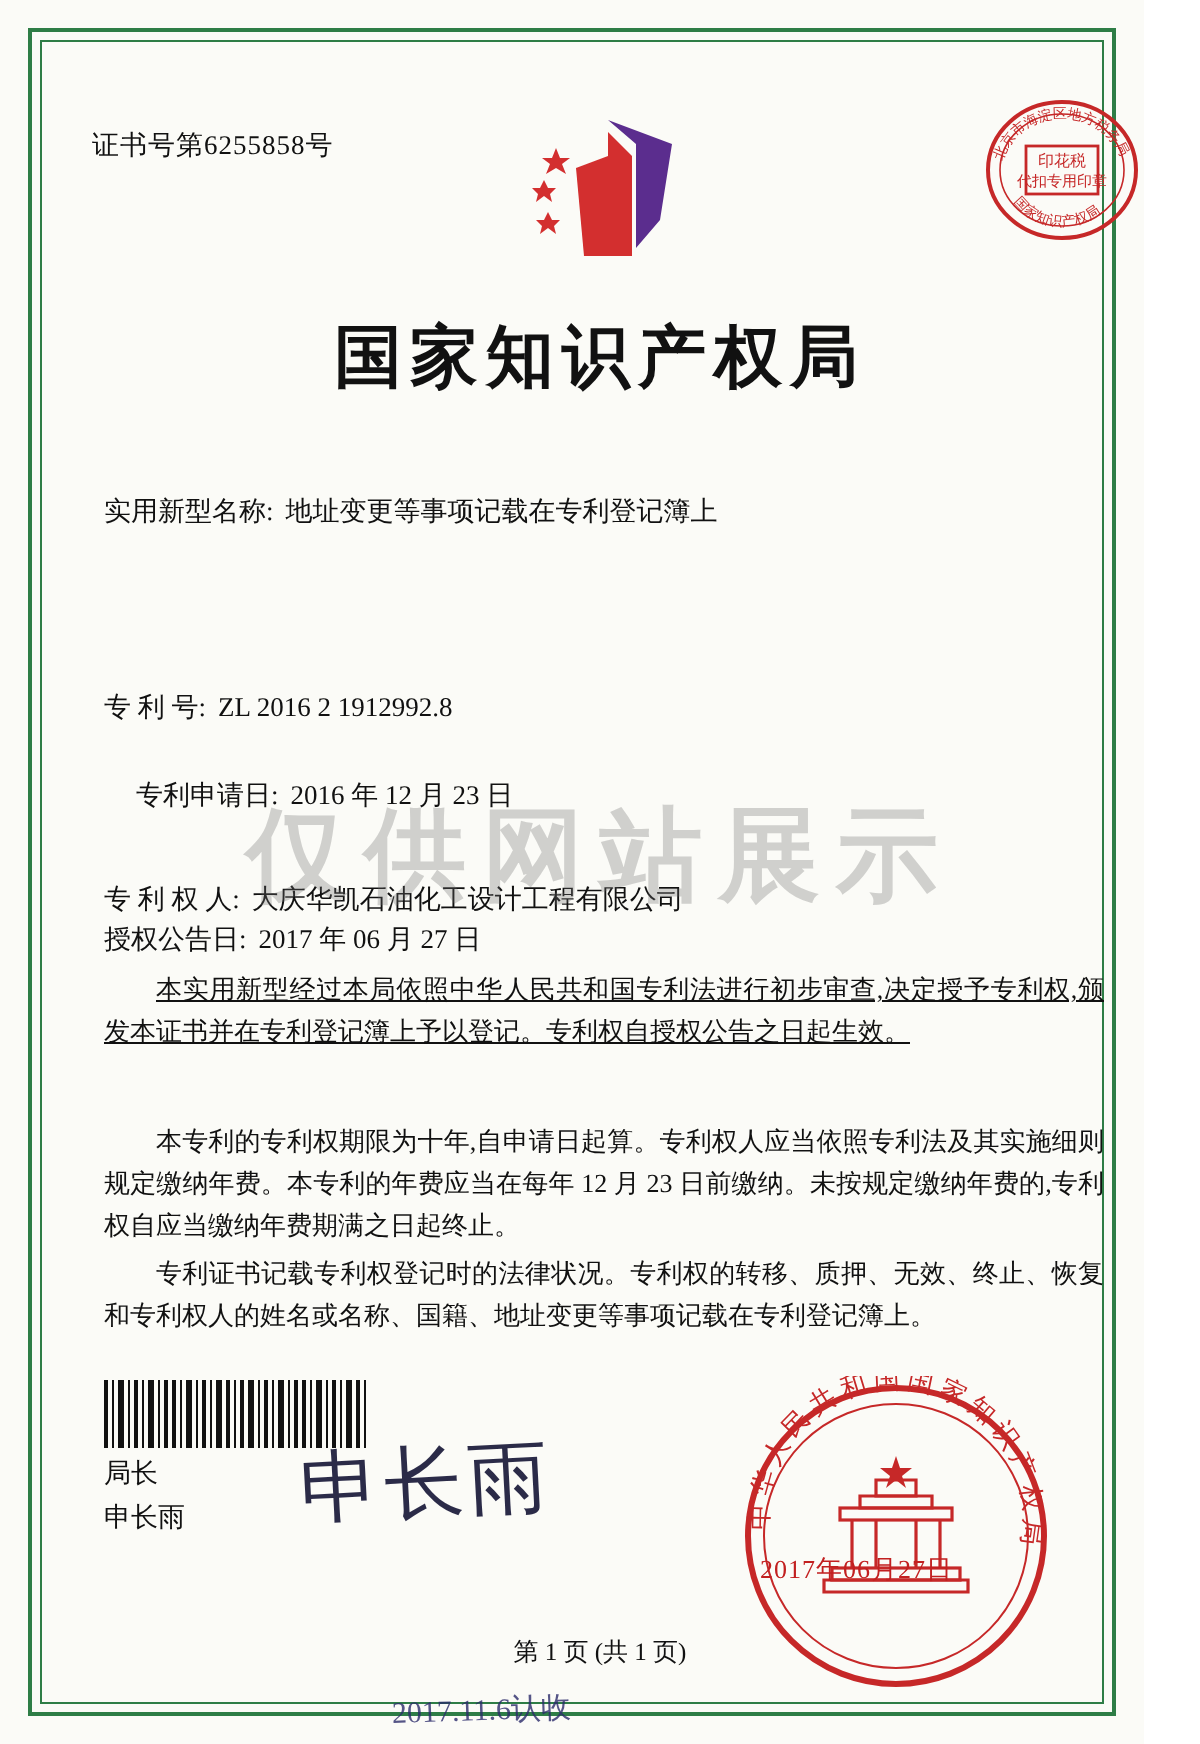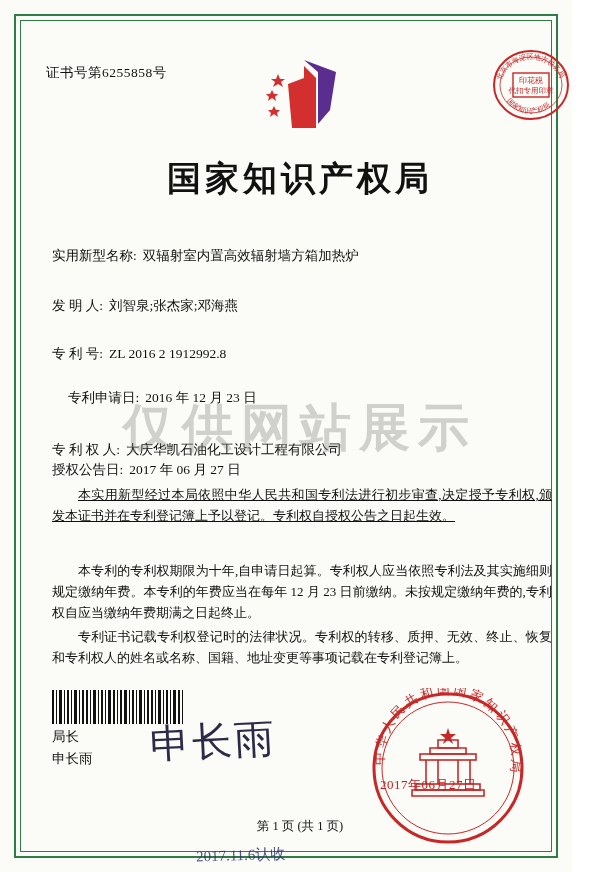--- a/index.html
+++ b/index.html
@@ -261,26 +261,23 @@
         <path id="arcBot" d="M14,44 A29,27 0 0,0 72,44" fill="none"></path>
         <text font-size="7" fill="#c62828" font-family="'Liberation Serif',serif">
           <textPath href="#arcBot" startOffset="18%">国家知识产权局</textPath>
         </text>
       </svg>
     </div>
 
     <div class="doc-title">国家知识产权局</div>
 
     <div class="field f1">
-      <span class="lbl">实用新型名称:</span><span class="sep"></span><span class="val">双辐射室内置高效辐射墙方箱加热炉</span>
-    </div>
-
-    <div class="field f2">
-      <span class="lbl">发 明 人:</span><span class="sep"></span><span class="val">刘智泉;张杰家;邓海燕</span>
-    </div>
+      <span class="lbl">实用新型名称:</span><span class="sep"></span><span class="val">地址变更等事项记载在专利登记簿上</span>
+    </div>
+
 
     <div class="field f3">
       <span class="lbl">专 利 号:</span><span class="sep"></span><span class="val">ZL 2016 2 1912992.8</span>
     </div>
 
     <div class="field f4">
       <span class="lbl">专利申请日:</span><span class="sep"></span><span class="val">2016 年 12 月 23 日</span>
     </div>
 
     <div class="field f5">

